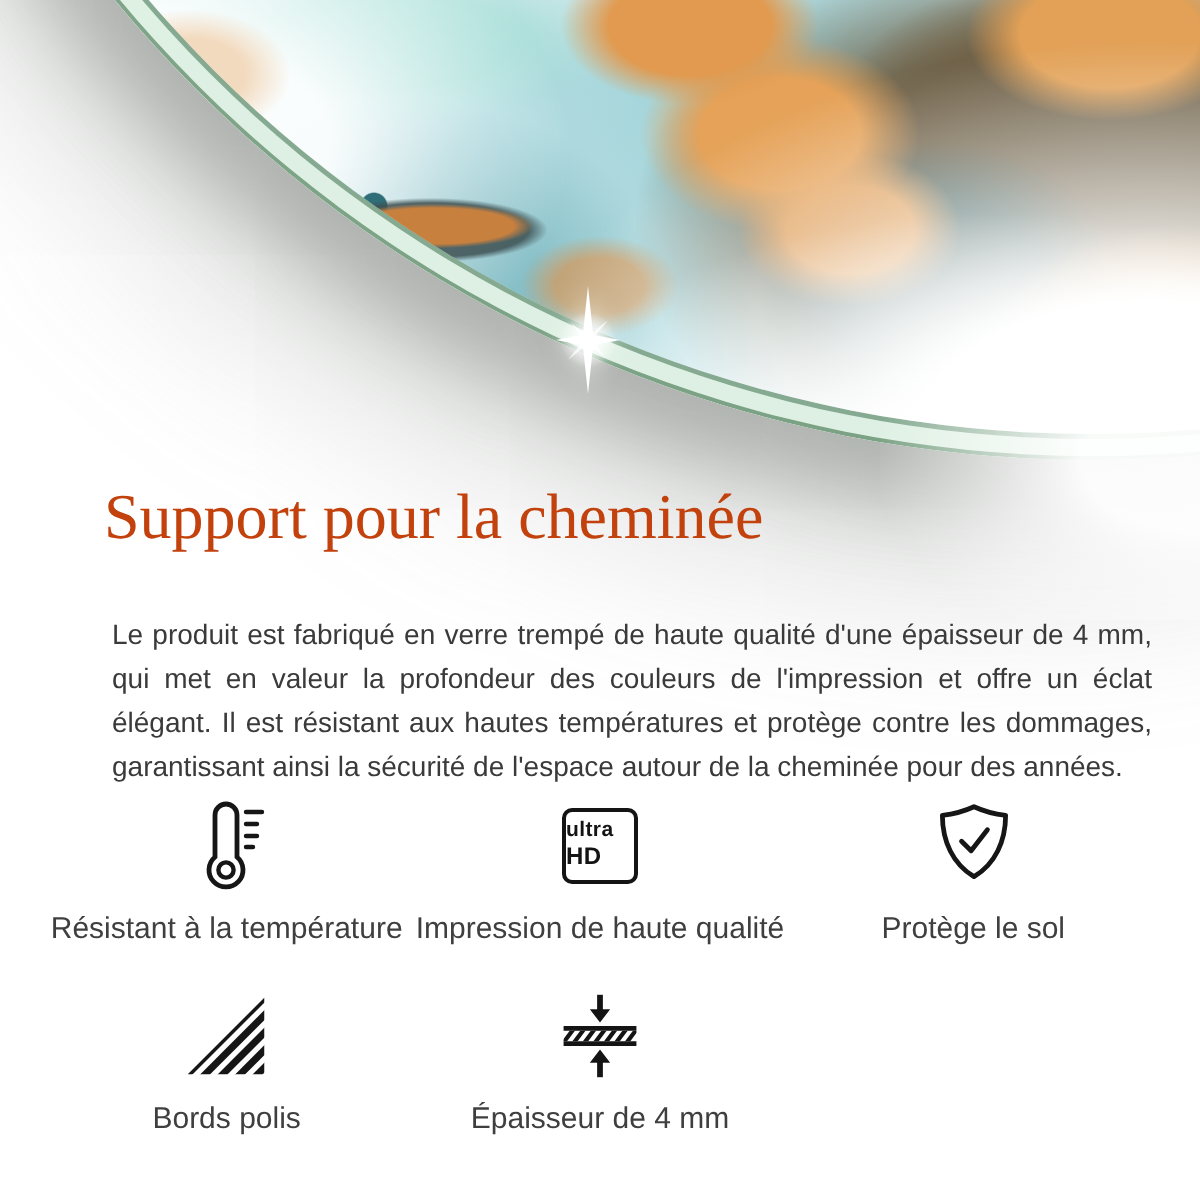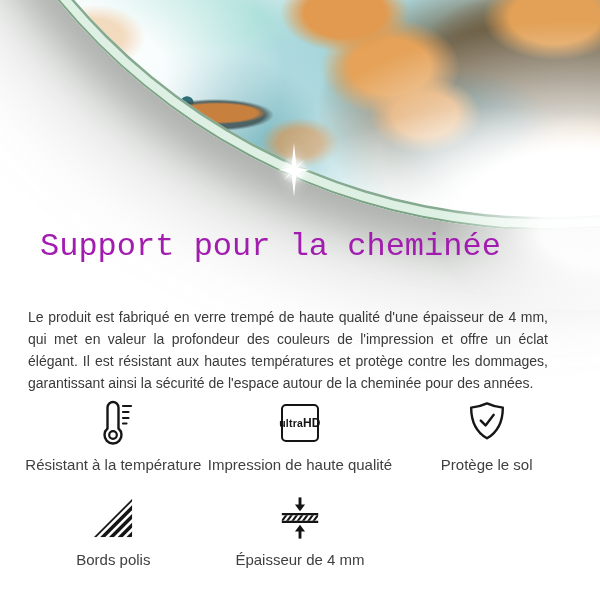--- a/index.html
+++ b/index.html
@@ -49,40 +49,40 @@
   .fade-br{
     position:absolute;left:440px;top:135px;width:240px;height:175px;
     background:radial-gradient(ellipse at 65% 55%, rgba(255,255,255,0.95) 25%, rgba(255,255,255,0) 72%);
     pointer-events:none;
   }
   .sparkle{position:absolute;left:266px;top:142px;width:56px;height:56px;
     filter:drop-shadow(0 0 6px rgba(255,255,255,0.95));}
 
   
   .title{
-    position:absolute;left:40px;top:228px;width:540px;margin:0;
-    font-family:Liberation Mono, monospace;
-    font-size:32px;line-height:37px;font-weight:400;color:#a21caf;
+    position:absolute;left:40px;top:228px;width:540px;margin:12px;
+    font-family:Liberation Serif, serif;
+    font-size:32px;line-height:37px;font-weight:400;color:#c2410c;
   }
   .description{
-    position:absolute;left:28px;top:306px;width:520px;margin:0;
+    position:absolute;left:56px;top:306px;width:520px;margin:0;
     font-size:14px;line-height:22px;color:#3a3a3a;text-align:justify;
   }
 
   
   .features{
     position:absolute;left:20px;top:398px;width:560px;
     display:grid;grid-template-columns:repeat(3,1fr);row-gap:20px;
   }
   .feature{display:flex;flex-direction:column;align-items:center;}
   .icon-box{height:50px;display:flex;align-items:center;justify-content:center;}
   .feature-label{margin-top:8px;font-size:15px;color:#3f3f3f;text-align:center;}
   .uhd{
     width:38px;height:38px;border:2.5px solid #141414;border-radius:5px;
-    display:flex;flex-direction:row;align-items:center;justify-content:center;
+    display:flex;flex-direction:column;align-items:flex-start;justify-content:center;
     color:#141414;box-sizing:border-box;
   }
   .uhd .u{font-size:10.5px;font-weight:700;line-height:11px;letter-spacing:0.2px;}
   .uhd .h{font-size:12px;font-weight:800;line-height:15px;letter-spacing:0.2px;}
   svg .ln{stroke:#161616;fill:none;}
 </style>
 </head>
 <body>
 
 <div class="page">

